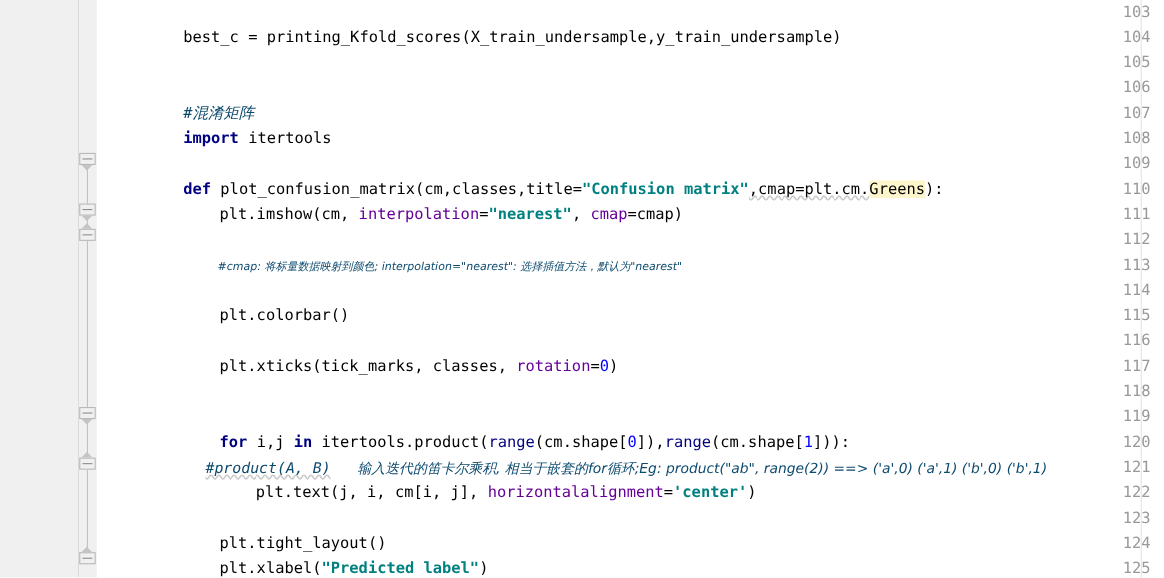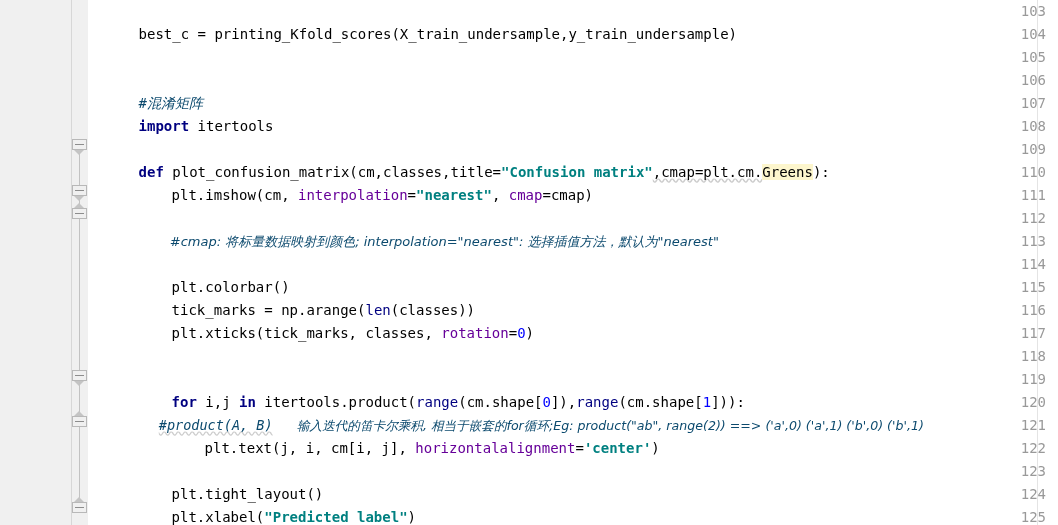--- a/index.html
+++ b/index.html
@@ -100,20 +100,21 @@
   }
   .line {
     position: absolute;
     left: 0;
     height: 23px;
     line-height: 23px;
     white-space: pre;
     font-size: 14px;
     font-family: "DejaVu Sans Mono", "Liberation Mono", monospace;
     color: #000000;
+    padding-left: 28px;
   }
 
   
   .kw      { color: #000080; font-weight: bold; }
   .str     { color: #008080; font-weight: bold; }
   .kwarg   { color: #660099; }
   .builtin { color: #000080; }
   .num     { color: #0000ff; }
   .plain   { color: #000000; }
   .comment { color: #0c4a6e; font-style: italic; }
@@ -210,31 +211,28 @@
     <div class="line" style="top:138px;left:0px">
       <span class="kw">def</span><span class="plain"> plot_confusion_matrix(cm,classes,title=</span><span class="str">"Confusion matrix"</span><span class="plain sq-err">,cmap=plt.cm.</span><span class="plain hl">Greens</span><span class="plain">):</span>
     </div>
 
     <div class="line" style="top:161px;left:33px">
       <span class="plain">plt.imshow(cm, </span><span class="kwarg">interpolation</span><span class="plain">=</span><span class="str">"nearest"</span><span class="plain">, </span><span class="kwarg">cmap</span><span class="plain">=cmap)</span>
     </div>
 
 
     <div class="line" style="top:207px;left:33px;font-size:13.5px">
-      <span class="comment" style="font-family:'DejaVu Sans',sans-serif;font-size:13px">#cmap: 将标量数据映射到颜色; interpolation="nearest": 选择插值方法，默认为"nearest"</span>
+      <span class="comment" style="font-family:'DejaVu Sans',sans-serif;font-size:10px">#cmap: 将标量数据映射到颜色; interpolation="nearest": 选择插值方法，默认为"nearest"</span>
     </div>
 
 
     <div class="line" style="top:253px;left:33px">
       <span class="plain">plt.colorbar()</span>
     </div>
 
-    <div class="line" style="top:276px;left:33px">
-      <span class="plain">tick_marks = np.arange(</span><span class="builtin">len</span><span class="plain">(classes))</span>
-    </div>
 
     <div class="line" style="top:299px;left:33px">
       <span class="plain">plt.xticks(tick_marks, classes, </span><span class="kwarg">rotation</span><span class="plain">=</span><span class="num">0</span><span class="plain">)</span>
     </div>
 
 
     <div class="line" style="top:368px;left:33px">
       <span class="kw">for</span><span class="plain"> i,j </span><span class="kw">in</span><span class="plain"> itertools.product(</span><span class="builtin">range</span><span class="plain">(cm.shape[</span><span class="num">0</span><span class="plain">]),</span><span class="builtin">range</span><span class="plain">(cm.shape[</span><span class="num">1</span><span class="plain">])):</span>
     </div>
 

